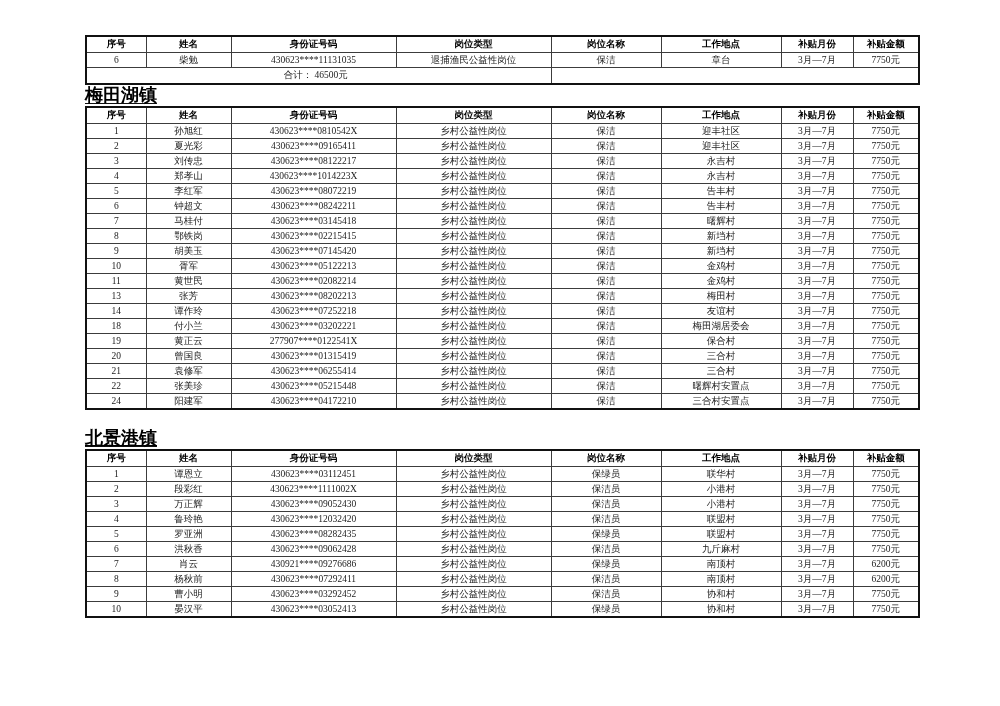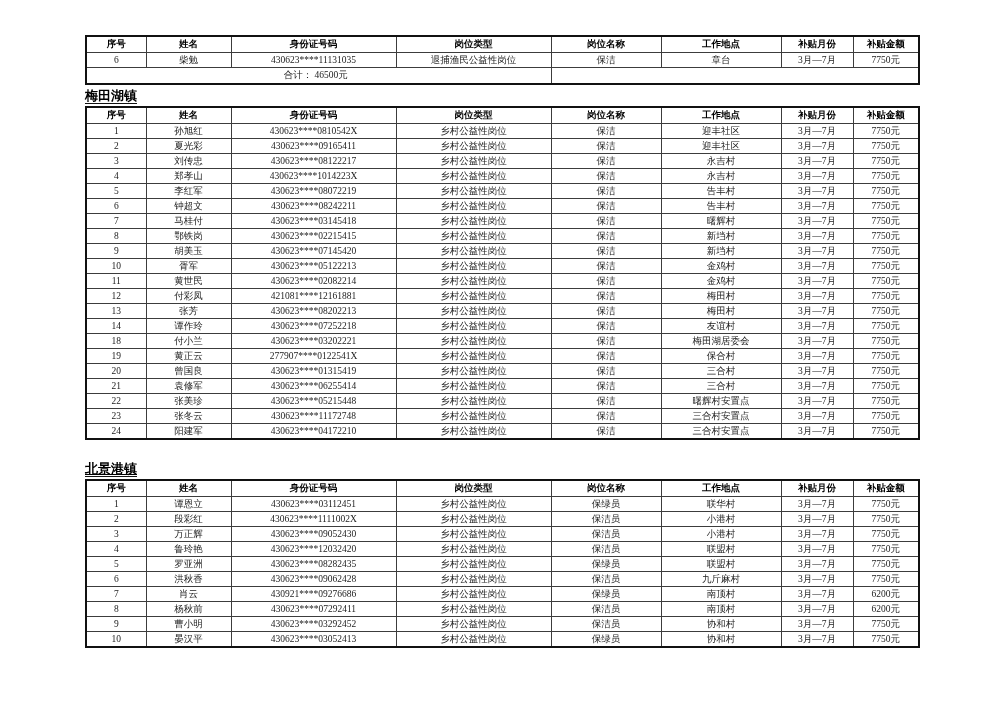--- a/index.html
+++ b/index.html
@@ -48,21 +48,21 @@
   }
   table.roster td.total-cell {
     text-align: center;
     padding-right: 8px;
     height: 15px;
     line-height: 15px;
     color: #1b1b1b;
   }
   .section-title {
     display: inline-block;
-    font-size: 13px;
+    font-size: 18px;
     font-weight: bold;
     color: #000000;
     line-height: 15px;
     border-bottom: 1.5px solid #111;
     margin: 0 0 2px 0;
   }
   .title-gap-small { margin-top: 3px; }
   .title-gap-large { margin-top: 21px; text-decoration: underline; }
 </style>
 </head>
@@ -239,30 +239,20 @@
             <td>11</td>
             <td>黄世民</td>
             <td>430623****02082214</td>
             <td>乡村公益性岗位</td>
             <td>保洁</td>
             <td>金鸡村</td>
             <td>3月—7月</td>
             <td>7750元</td>
           </tr>
           <tr>
-            <td>12</td>
-            <td>付彩凤</td>
-            <td>421081****12161881</td>
-            <td>乡村公益性岗位</td>
-            <td>保洁</td>
-            <td>梅田村</td>
-            <td>3月—7月</td>
-            <td>7750元</td>
-          </tr>
-          <tr>
             <td>13</td>
             <td>张芳</td>
             <td>430623****08202213</td>
             <td>乡村公益性岗位</td>
             <td>保洁</td>
             <td>梅田村</td>
             <td>3月—7月</td>
             <td>7750元</td>
           </tr>
           <tr>
@@ -315,30 +305,20 @@
             <td>3月—7月</td>
             <td>7750元</td>
           </tr>
           <tr>
             <td>22</td>
             <td>张美珍</td>
             <td>430623****05215448</td>
             <td>乡村公益性岗位</td>
             <td>保洁</td>
             <td>曙辉村安置点</td>
-            <td>3月—7月</td>
-            <td>7750元</td>
-          </tr>
-          <tr>
-            <td>23</td>
-            <td>张冬云</td>
-            <td>430623****11172748</td>
-            <td>乡村公益性岗位</td>
-            <td>保洁</td>
-            <td>三合村安置点</td>
             <td>3月—7月</td>
             <td>7750元</td>
           </tr>
           <tr>
             <td>24</td>
             <td>阳建军</td>
             <td>430623****04172210</td>
             <td>乡村公益性岗位</td>
             <td>保洁</td>
             <td>三合村安置点</td>

